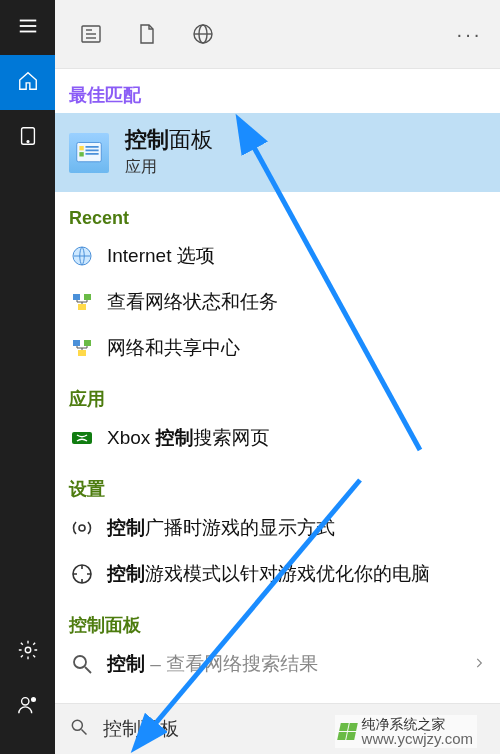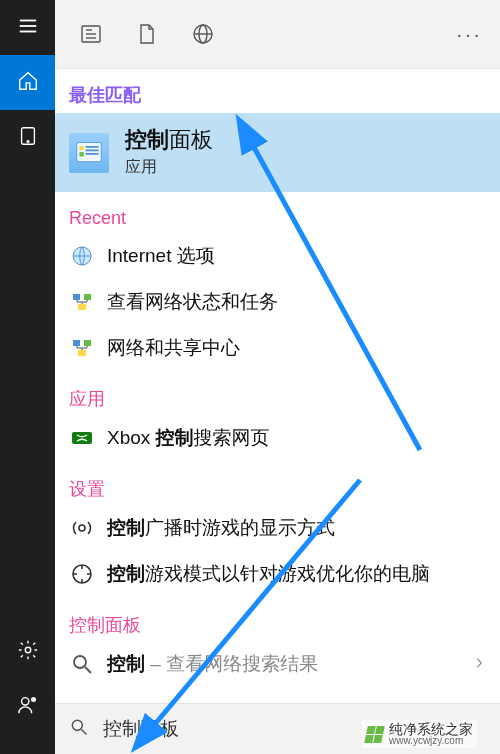--- a/index.html
+++ b/index.html
@@ -122,22 +122,22 @@
   line-height:1.2;
 }
 .best-match-title .bold { font-weight:700; }
 .best-match-sub {
   font-size:16px;
   color:#333;
   margin-top:4px;
 }
 .group-label {
   font-size:18px;
-  font-weight:400;
-  color:#ec4899;
+  font-weight:700;
+  color:#4d7c0f;
   padding: 16px 14px 4px 14px;
 }
 .result-item {
   display:flex;
   align-items:center;
   gap:12px;
   padding:10px 14px;
   font-size:19px;
   color:#111;
 }
@@ -185,21 +185,21 @@
 }
 .wm-logo{
   display:grid;
   grid-template-columns:8px 8px;
   grid-template-rows:8px 8px;
   gap:1px;
   transform:skewX(-12deg);
 }
 .wm-logo span{background:#6abb46;}
 .wm-text{display:flex;flex-direction:column;line-height:1;}
-.wm-sub{font-size:10px;color:#666;}
+.wm-sub{font-size:15px;color:#666;}
 
 
 .arrow {
   position:absolute;
   pointer-events:none;
 }
 .arrow svg{overflow:visible;}
 </style>
 </head>
 <body>

